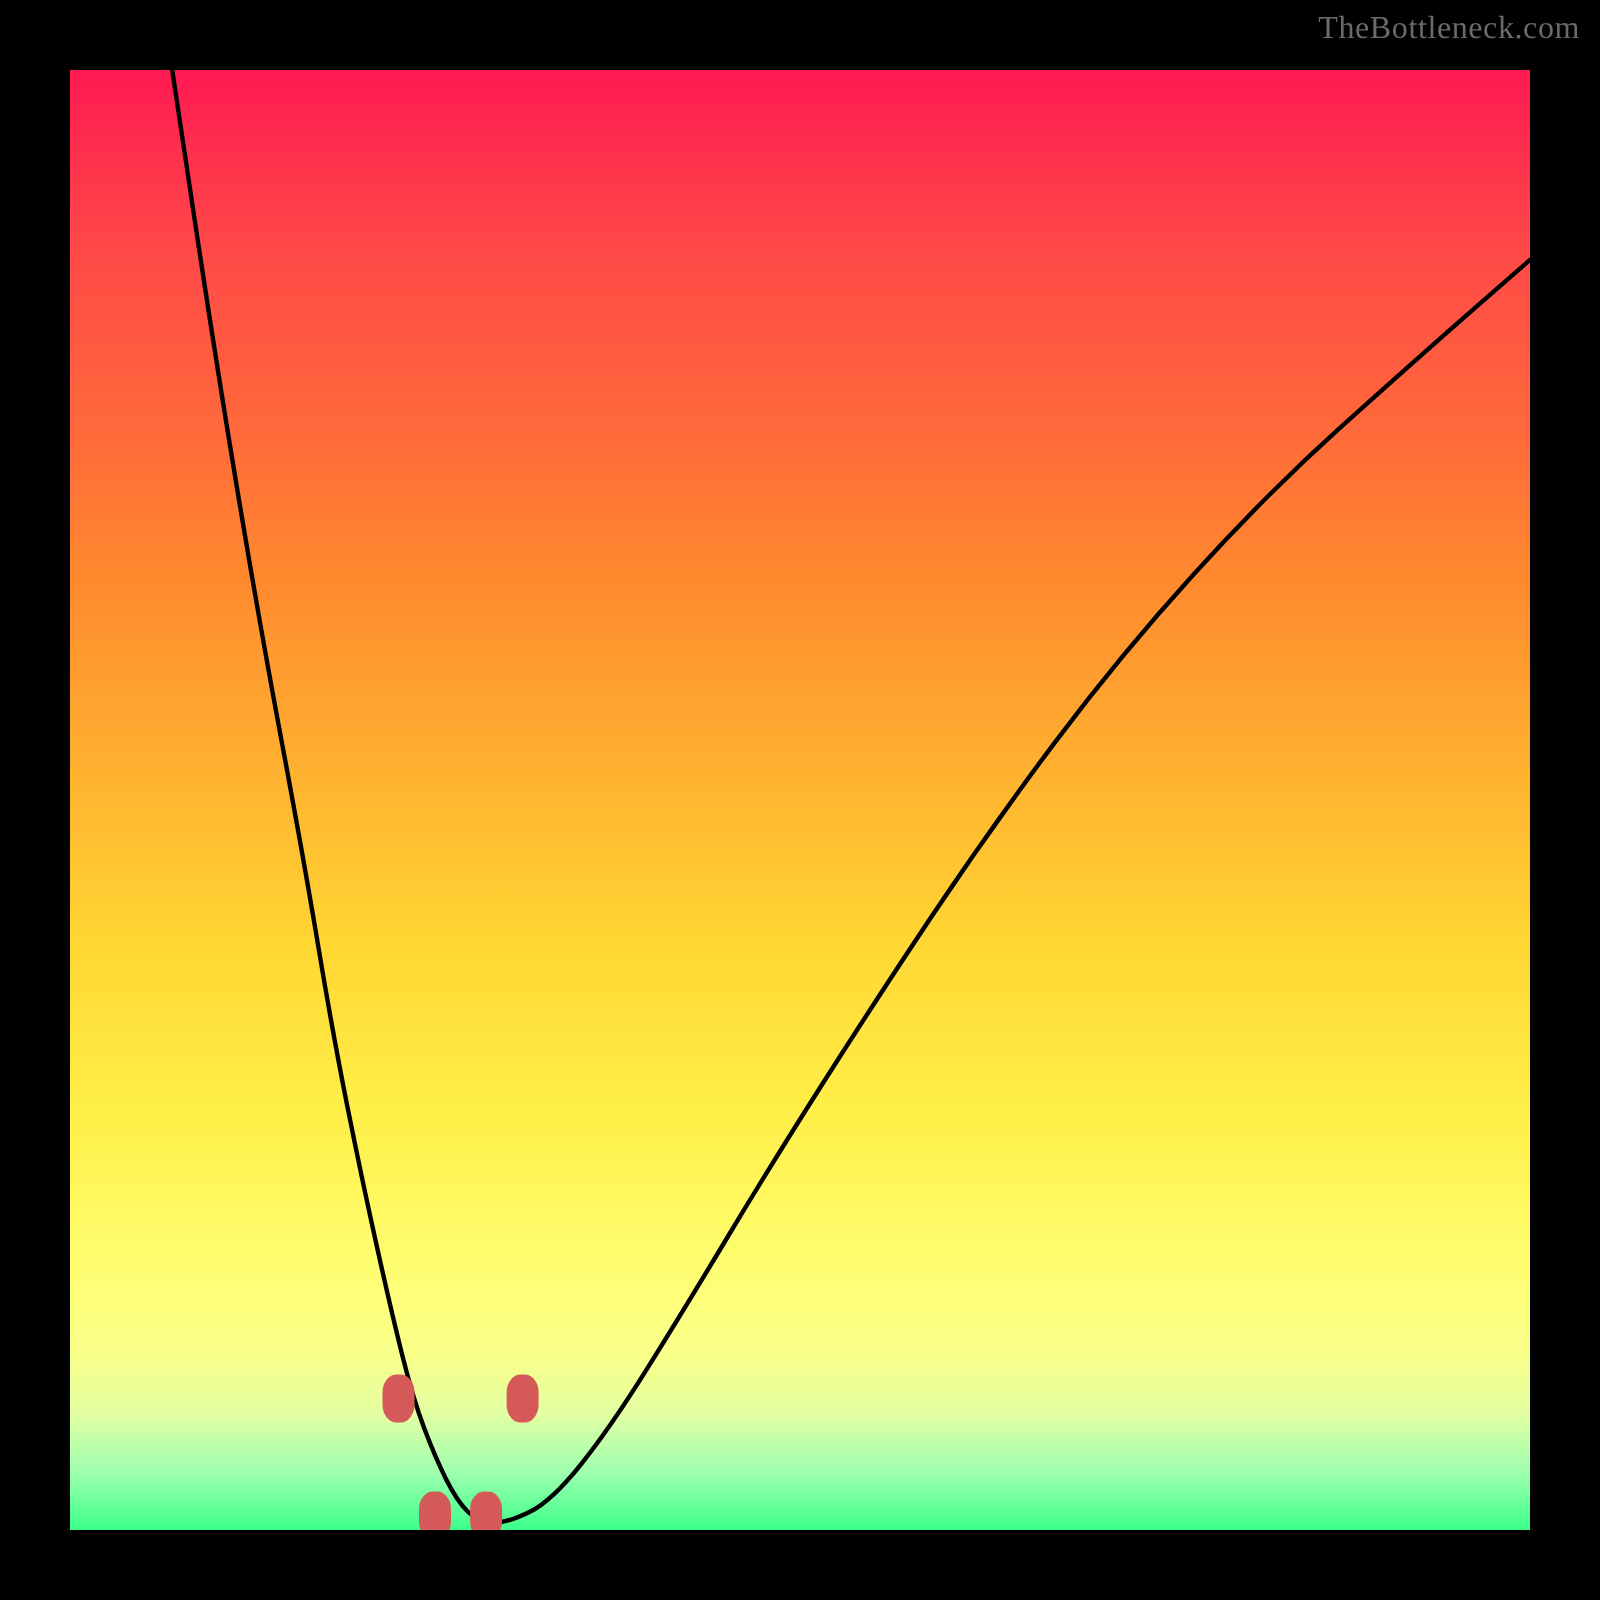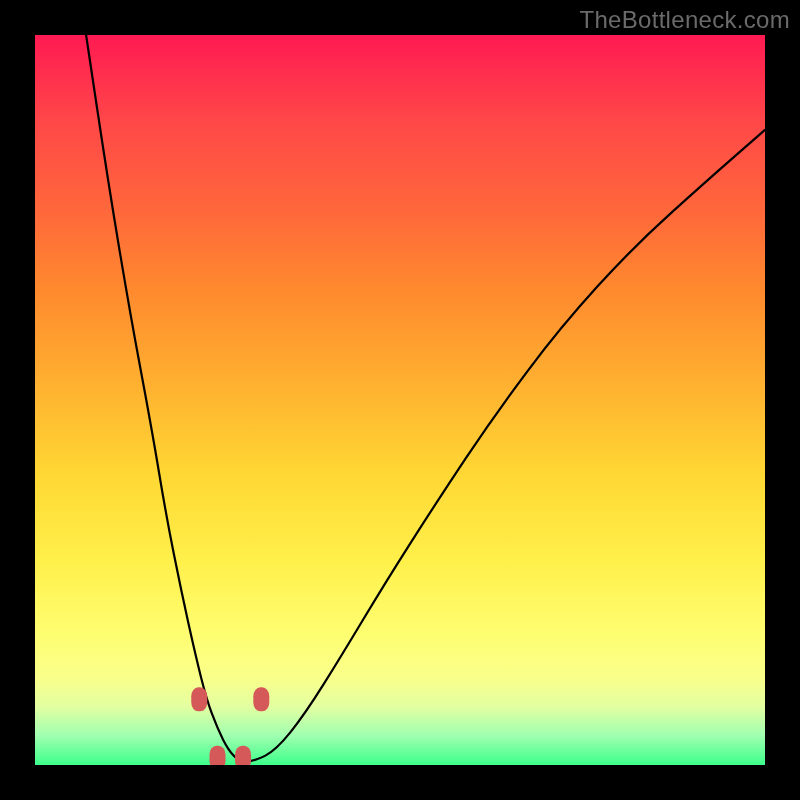--- a/index.html
+++ b/index.html
@@ -37,23 +37,24 @@
       #e3ffa1 92%,
       #9fffb0 96%,
       #3dff8a 100%
     );
   }
   .watermark {
     position: absolute;
     top: 6px;
     right: 10px;
     color: #6a6a6a;
-    font-size: 24px;
+    font-size: 16px;
     font-weight: 500;
     letter-spacing: 0.3px;
+    font-family: Liberation Serif, serif;
   }
   svg {
     position: absolute;
     left: 0;
     top: 0;
     width: 730px;
     height: 730px;
   }
   .curve {
     fill: none;

